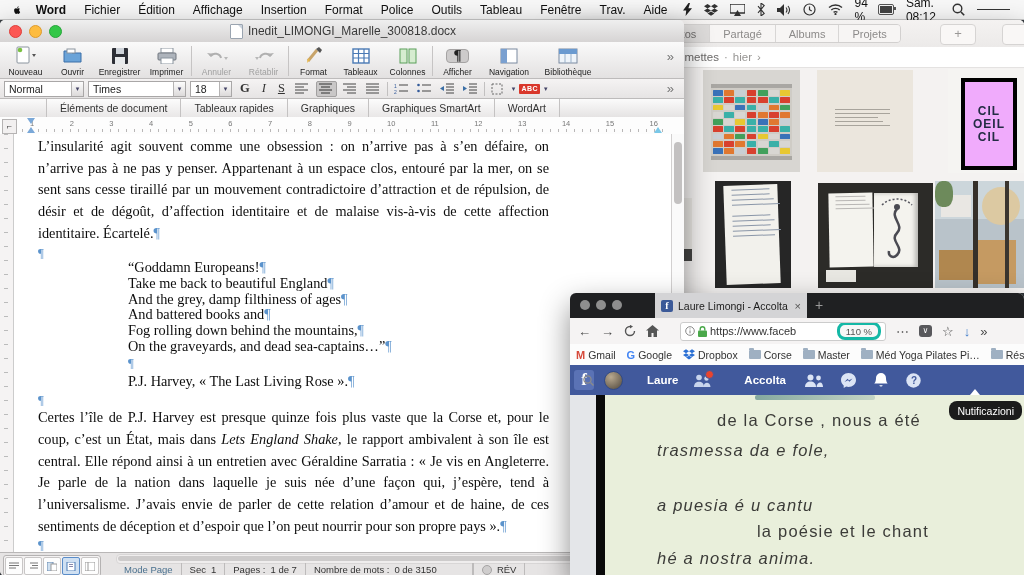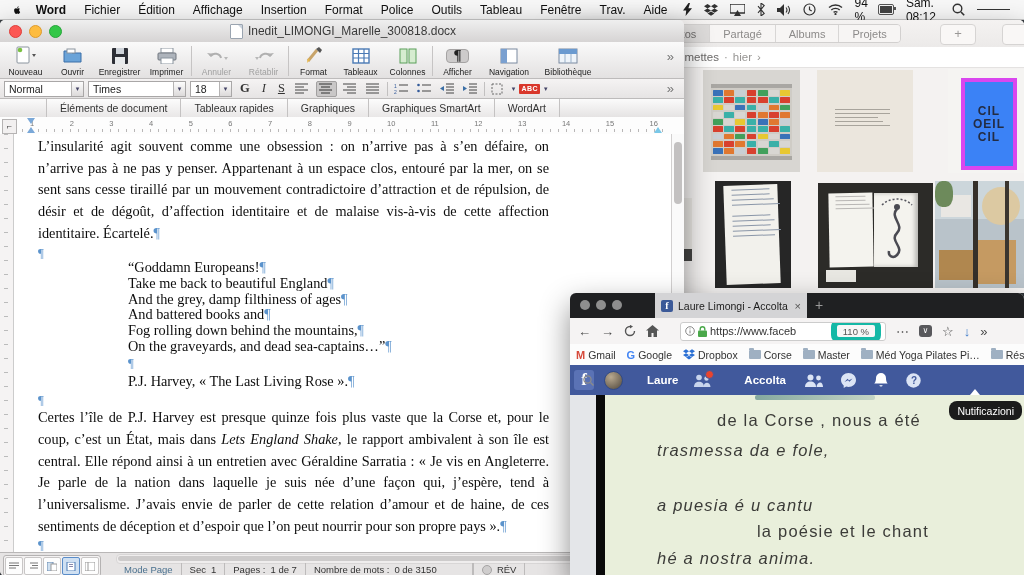--- a/index.html
+++ b/index.html
@@ -113,21 +113,21 @@
   #th-board{left:143px;top:50px;width:97px;height:102px;background:#d8d6d2;}
   #board{position:absolute;left:8px;top:14px;right:8px;bottom:12px;background:#cfccc6;
          display:grid;grid-template-columns:repeat(7,1fr);gap:1.5px;padding:2px;border-top:4px solid #a9a7a3;border-bottom:4px solid #a9a7a3;}
   #board div{border-radius:.5px;}
   
   #th-doc{left:257px;top:50px;width:96px;height:102px;background:#ebe6dd;}
   #th-doc .blk{position:absolute;left:18px;top:36px;width:55px;}
   #th-doc .fline{background:#a8a49c;margin:2.5px 0;}
   
   #th-cil{left:388px;top:49px;width:76px;height:104px;background:#f5f4f2;}
-  #th-cil .frame{position:absolute;left:13px;top:9px;width:48px;height:84px;border:4px solid #d946ef;background:#3b82f6;
+  #th-cil .frame{position:absolute;left:13px;top:9px;width:48px;height:84px;border:4px solid #000000;background:#f0abfc;
                  display:flex;flex-direction:column;justify-content:center;align-items:center;}
   #th-cil .cl{font-size:12px;font-weight:bold;letter-spacing:1px;color:#232c44;line-height:13px;}
   
   #th-vid{left:25px;top:178px;width:107px;height:63px;background:#e9e7e3;}
   #th-vid .scr{position:absolute;left:26px;top:8px;width:52px;height:40px;background:#23272c;border-radius:1px;}
   #th-vid .scr i{display:block;height:1.5px;background:#7a869a;margin:5px 14px;}
   #th-vid .dur{position:absolute;right:0;bottom:0;background:rgba(40,40,40,.85);color:#fff;font-size:9px;padding:1px 8px;}
   #th-vid .cam{position:absolute;left:3px;bottom:3px;width:13px;height:9px;background:#fff;border-radius:1.5px;}
   #th-vid .cam:after{content:"";position:absolute;right:-4px;top:2px;border:2.5px solid transparent;border-left:4px solid #fff;}
   
@@ -161,21 +161,21 @@
   .fbsq{width:12px;height:12px;background:#3b5998;color:#fff;border-radius:2px;font-size:10px;font-weight:bold;
         text-align:center;line-height:12px;font-family:"Liberation Serif",serif;}
   #fxtab .x{margin-left:auto;color:#555;font-size:11px;}
   #newtab{position:absolute;left:245px;top:4px;color:#9a9a9a;font-size:14px;}
   #fxnav{position:absolute;left:0;top:25px;width:100%;height:26px;background:#f5f3f3;border-bottom:1px solid #dddbdb;
          display:flex;align-items:center;font-size:13px;color:#4a4a4a;}
   .navico{margin:0 5px;}
   #urlbar{width:196px;height:17px;background:#fff;border:1px solid #ccc;border-radius:3px;margin-left:16px;
           display:flex;align-items:center;font-size:11px;color:#333;padding:0 4px;gap:3px;overflow:hidden;}
   #urlbar .url{white-space:nowrap;overflow:hidden;max-width:92px;}
-  .zoompill{border:6px solid #14b8a6;border-radius:8px;font-size:9.5px;color:#555;padding:.5px 6px;margin-left:auto;white-space:nowrap;background:#f7f7f7;}
+  .zoompill{border:3px solid #14b8a6;border-radius:8px;font-size:9.5px;color:#555;padding:.5px 6px;margin-left:auto;white-space:nowrap;background:#f7f7f7;}
   .pocket{width:13px;height:12px;background:#58585c;border-radius:3px;color:#fff;font-size:8px;text-align:center;line-height:11px;}
   #fxbm{position:absolute;left:0;top:51px;width:100%;height:21px;background:#fcfcfc;border-bottom:1px solid #e3e1e1;
         display:flex;align-items:center;font-size:10.5px;color:#333;padding-left:6px;gap:4px;white-space:nowrap;overflow:hidden;}
   .bmi{display:flex;align-items:center;gap:3px;margin-right:7px;}
   .gm{color:#d6493a;font-weight:bold;font-size:11px;}
   .gg{color:#4285f4;font-weight:bold;font-size:11px;}
   .folder{width:12px;height:9px;background:#9fb0c2;border-radius:1px;position:relative;}
   .folder:before{content:"";position:absolute;left:0;top:-2px;width:5px;height:2px;background:#9fb0c2;border-radius:1px 1px 0 0;}
   #fbbar{position:absolute;left:0;top:72px;width:100%;height:30px;background:#41599c;display:flex;align-items:center;color:#fff;}
   .flogo{width:20px;height:20px;margin:0 5px 0 4px;background:#5a72b5;border-radius:3px;color:#fff;

